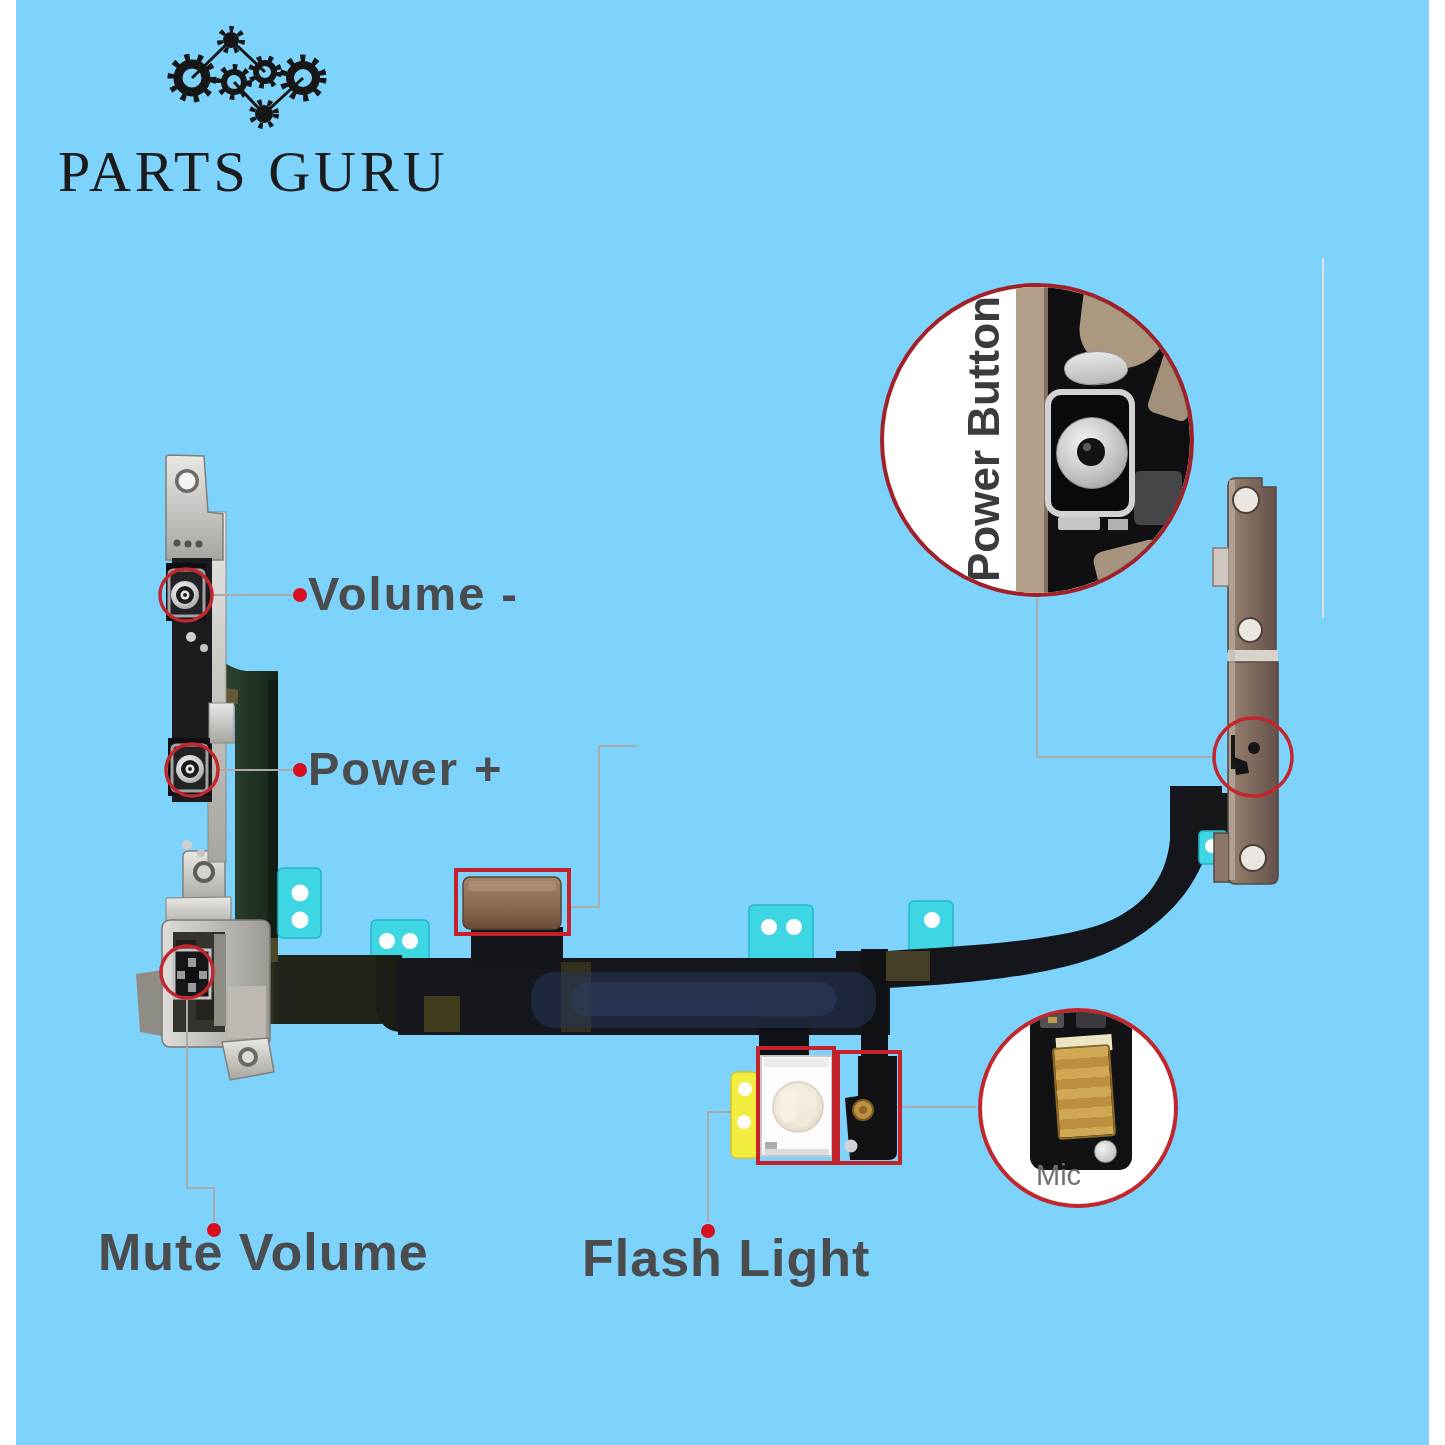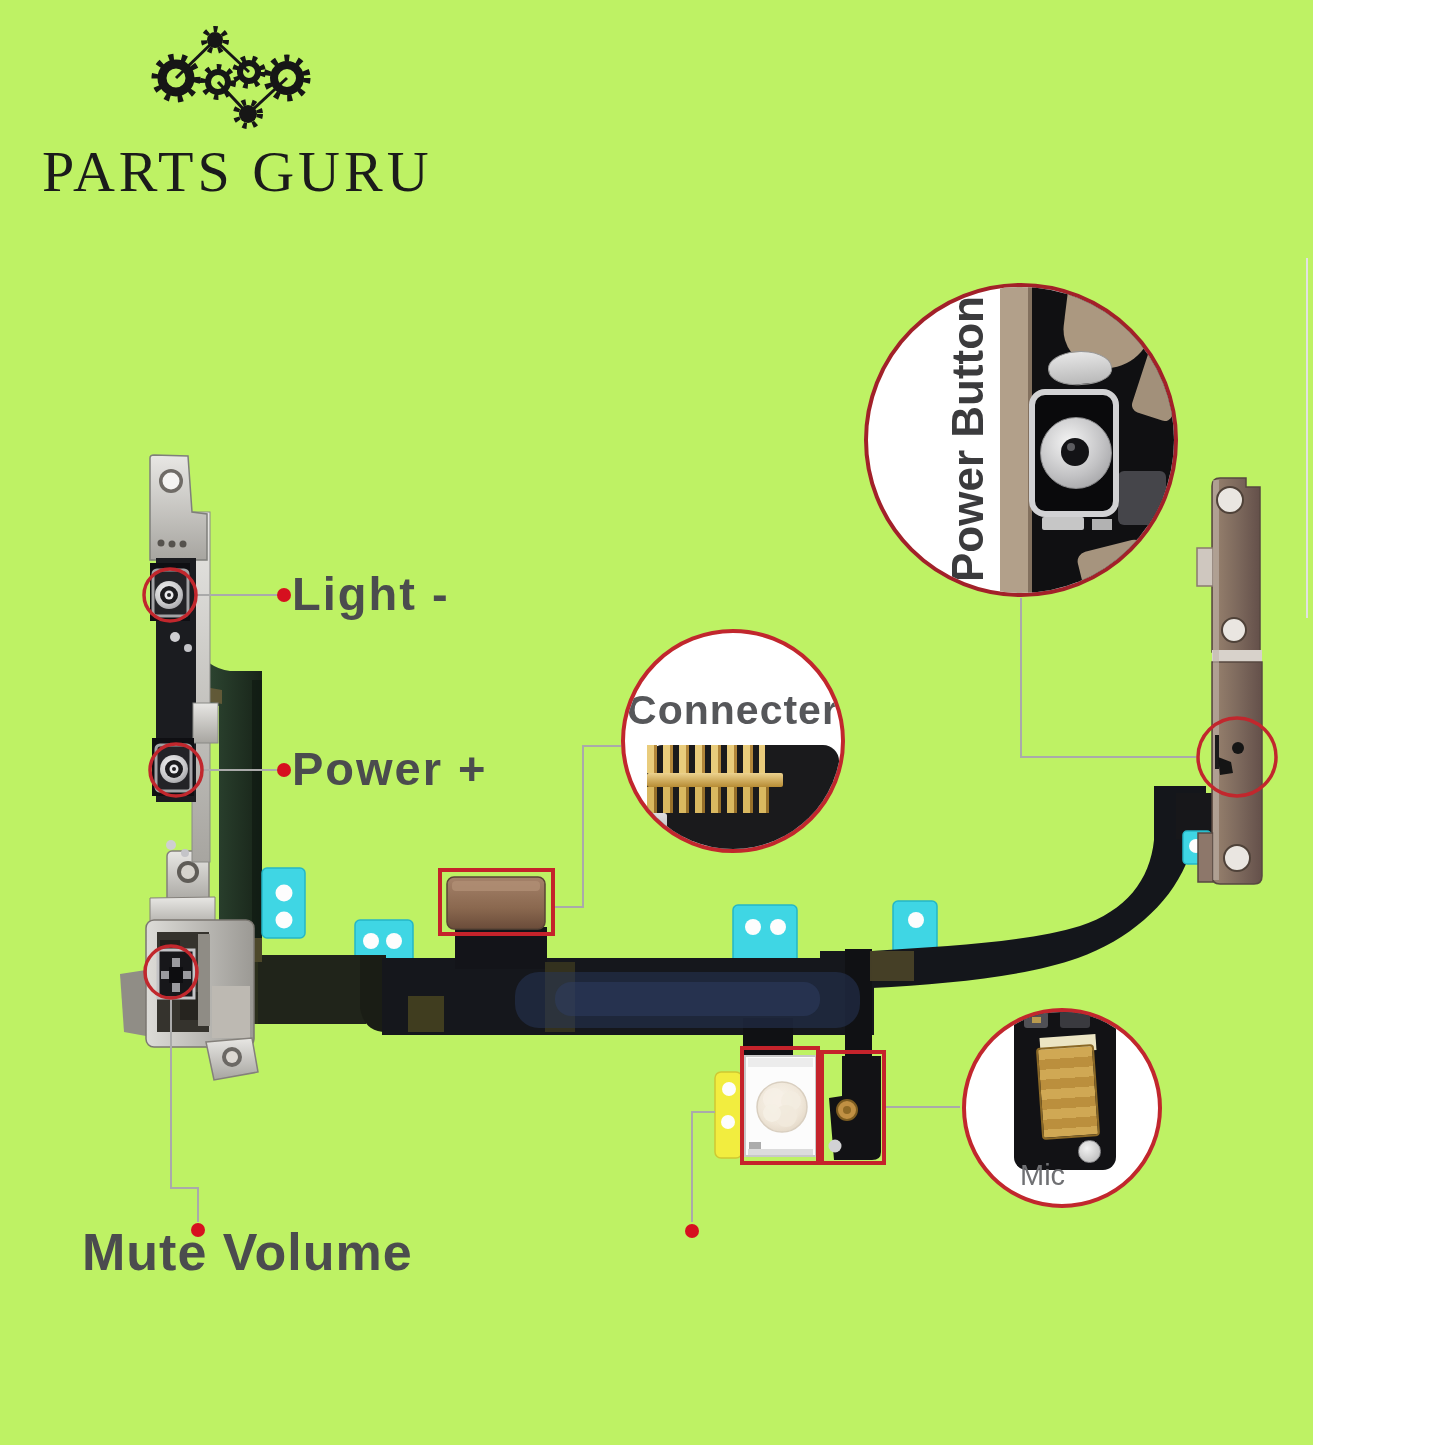--- a/index.html
+++ b/index.html
@@ -1,18 +1,19 @@
 <!DOCTYPE html>
 <html><head>
 <meta charset="utf-8">
 <style>
   html,body{margin:0;padding:0;background:#ffffff;}
   #stage{
-    position:relative;width:1313px;height:1445px;background:#bef264;overflow:hidden;
+    position:relative;width:1413px;height:1445px;background:#7dd3fc;overflow:hidden;
     font-family:"Liberation Sans",sans-serif;
+    margin-left:16px;
   }
   #stage svg.layer{position:absolute;left:0;top:0;}
   
   .brand-text{
     position:absolute;left:42px;top:138px;width:480px;
     font-family:"Liberation Serif",serif;font-size:58px;font-weight:500;
     letter-spacing:4px;color:#1b1b1b;white-space:nowrap;
   }
   
   .callout-label{
@@ -312,39 +313,30 @@
     <div class="pw-clip"></div>
     <div class="pw-frame"></div>
     <div class="pw-btn"></div>
     <div class="pw-dot"></div>
     <div class="pw-dot-hi"></div>
     <div class="pw-pads"></div>
     <div class="pw-pads2"></div>
     <div class="pw-rot-text">Power Button</div>
   </div>
 
-  <div class="bubble bubble-conn">
-    <div class="cn-text">Connecter</div>
-    <div class="cn-photo">
-      <div class="cn-row-top"></div>
-      <div class="cn-mid"></div>
-      <div class="cn-row-bot"></div>
-      <div class="cn-capL"></div>
-      <div class="cn-capR"></div>
-    </div>
-  </div>
 
   <div class="bubble bubble-mic">
     <div class="mc-rect"></div>
     <div class="mc-nub1"></div>
     <div class="mc-nub2"></div>
     <div class="mc-nubgold"></div>
     <div class="mc-cream"></div>
     <div class="mc-gold"></div>
     <div class="mc-dot"></div>
     <div class="mc-text">Mic</div>
   </div>
 
-  <div class="callout-label lbl-vminus">Light -</div>
+  <div class="callout-label lbl-vminus">Volume -</div>
   <div class="callout-label lbl-vplus">Power +</div>
   <div class="callout-label lbl-mute">Mute Volume</div>
+  <div class="callout-label lbl-flash">Flash Light</div>
 
 </div>
 
 </body></html>

